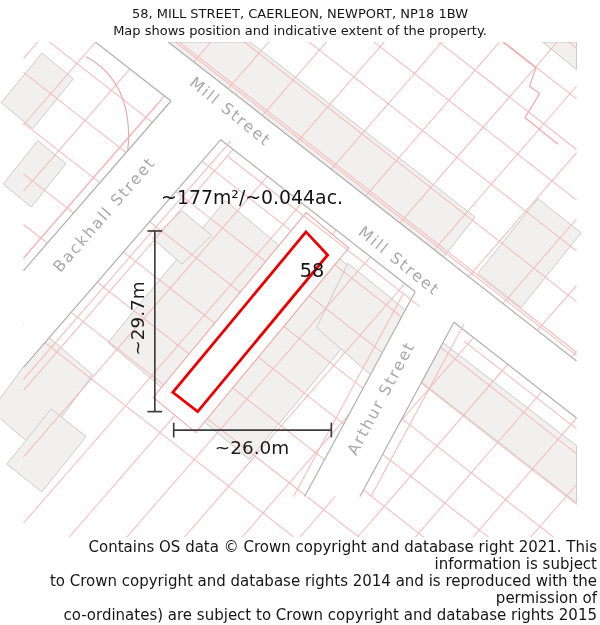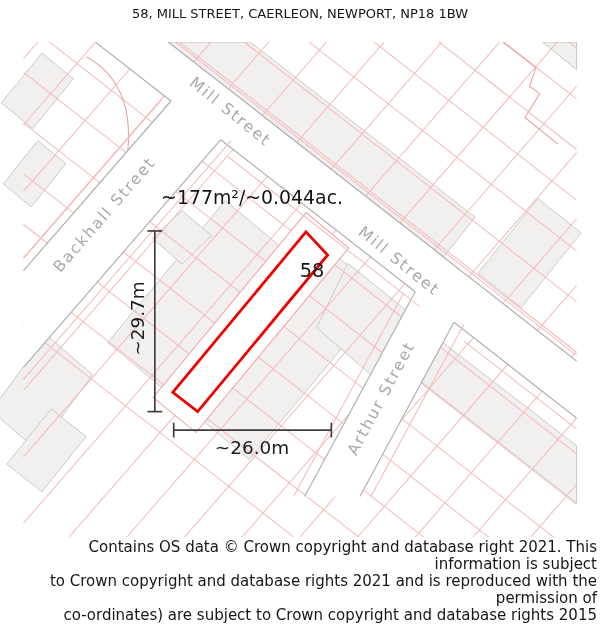--- a/index.html
+++ b/index.html
@@ -25,20 +25,21 @@
   .white-parcel{fill:#ffffff;stroke:var(--parcel_strong,#efa9a9);stroke-width:1.2;}
   text{font-family:"DejaVu Sans","Liberation Sans",sans-serif;}
 </style>
 </head>
 <body>
 
 <div id="page">
 
   <div id="header">
     <div>58, MILL STREET, CAERLEON, NEWPORT, NP18 1BW</div>
+    <div>Map shows position and indicative extent of the property.</div>
   </div>
 
   <div id="map-wrap">
     <svg width="600" height="495" viewBox="0 42 600 537">
 
       <rect x="0" y="42" width="600" height="495" fill="#ffffff"></rect>
 
       <g>
         <polygon class="building" points="157,42 246,42 490,232 456,275"></polygon>
         <polygon class="building" points="563,42 600,42 600,72"></polygon>
@@ -140,18 +141,18 @@
         <text class="dim-label" x="248" y="489" text-anchor="middle">~26.0m</text>
       </g>
 
       <text class="black-label" x="248" y="218" text-anchor="middle">~177m²/~0.044ac.</text>
       <text class="prop-number" x="313" y="297" text-anchor="middle">58</text>
     </svg>
   </div>
 
   <div id="footer">
     <div>Contains OS data © Crown copyright and database right 2021. This information is subject</div>
-    <div>to Crown copyright and database rights 2021 and is reproduced with the permission of</div>
+    <div>to Crown copyright and database rights 2014 and is reproduced with the permission of</div>
     <div>co-ordinates) are subject to Crown copyright and database rights 2015 Ordnance Survey</div>
     <div>177017920.</div>
   </div>
 
 </div>
 
 </body></html>

